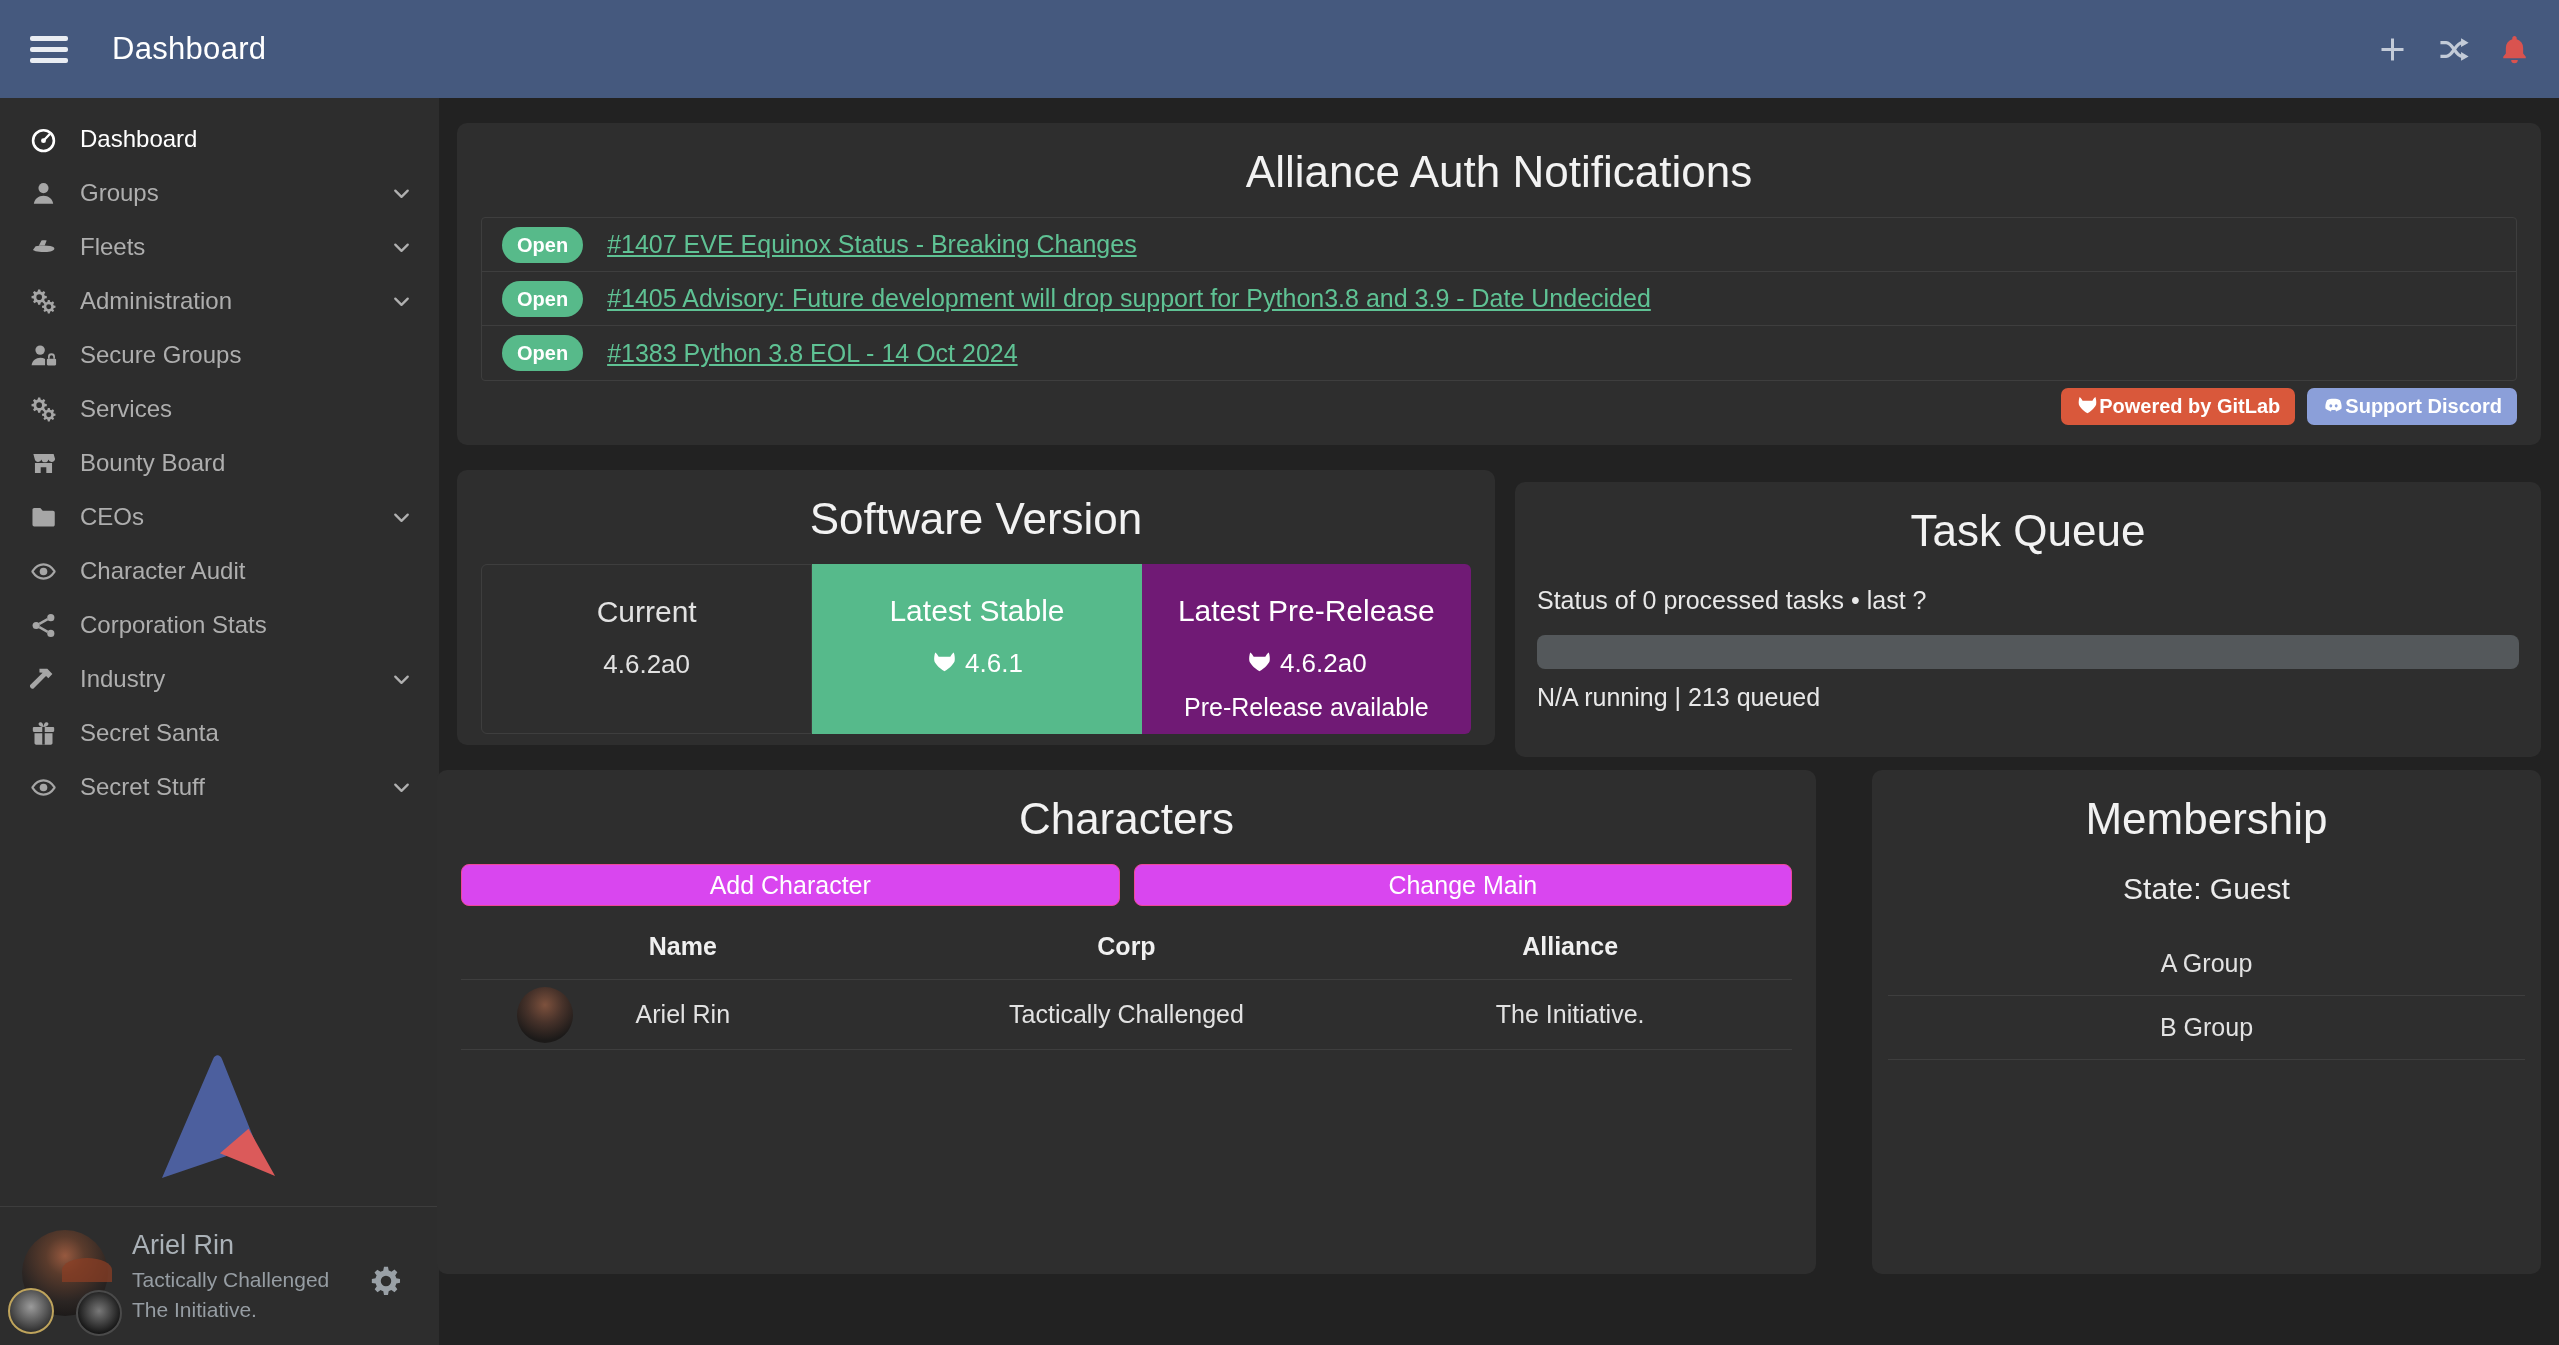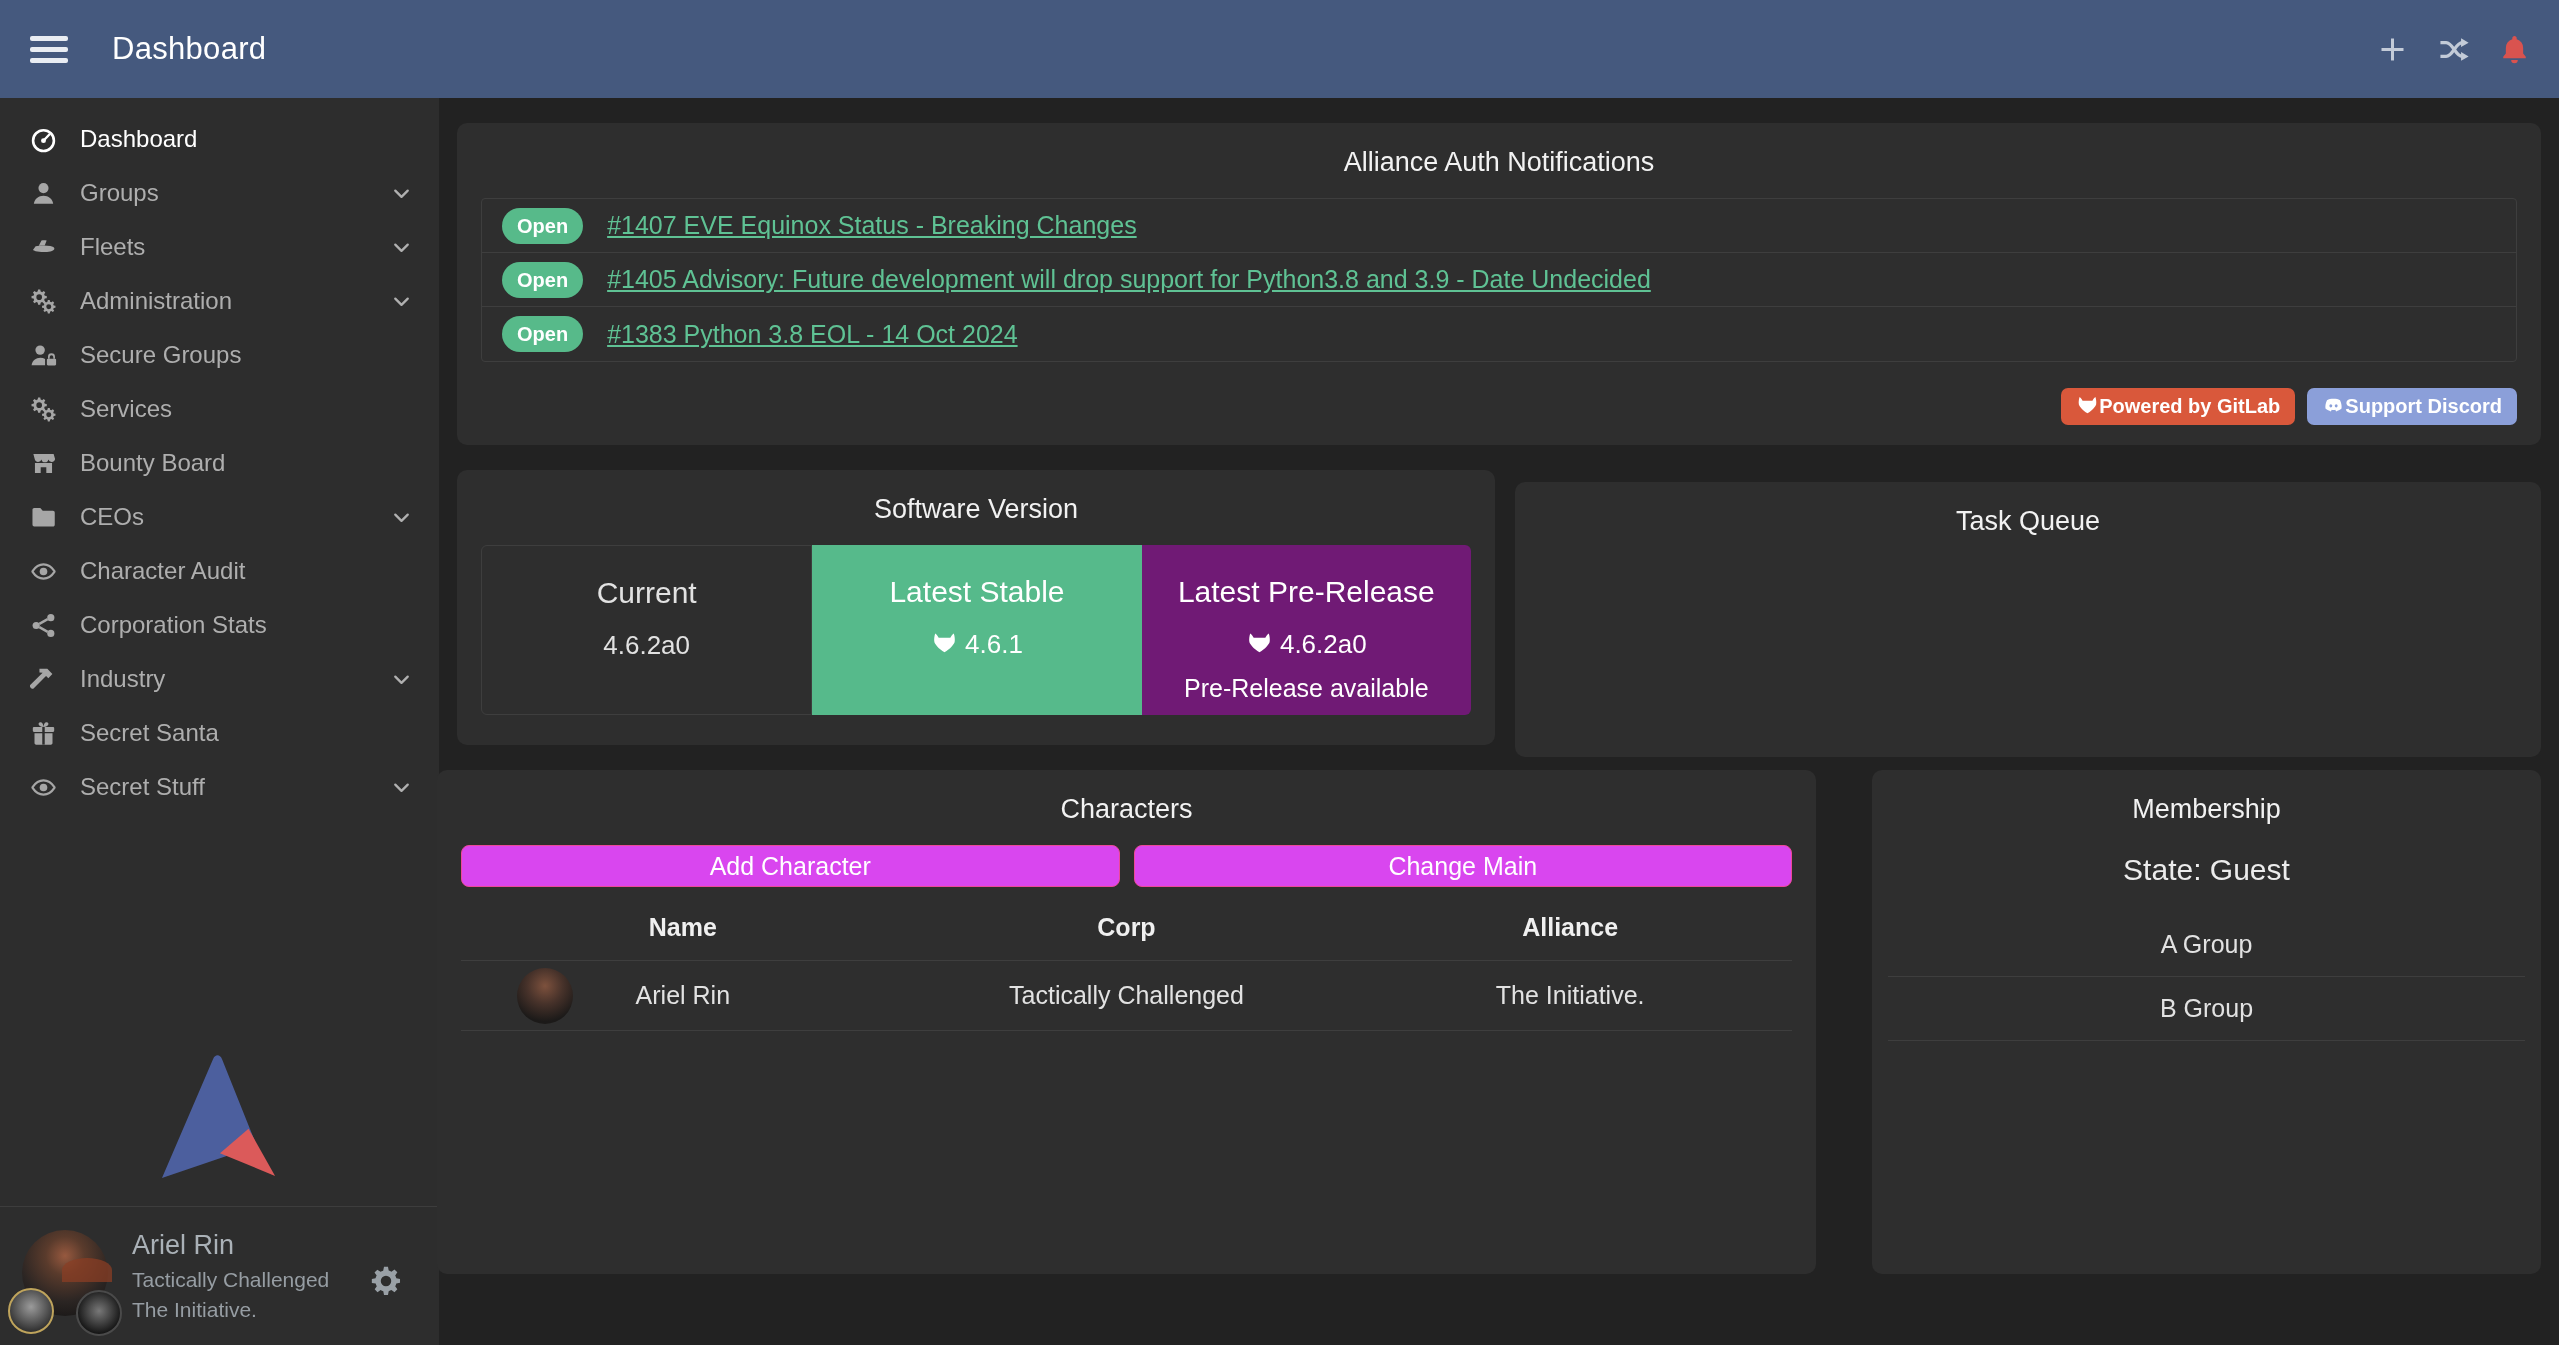--- a/index.html
+++ b/index.html
@@ -49,21 +49,21 @@
               background:radial-gradient(circle at 50% 45%, #787878, #161616 72%);
               border:2px solid #4a4a4a; }
   .u-name { position:absolute; left:132px; top:24px; font-size:27px; color:#aab1b7; }
   .u-corp { position:absolute; left:132px; top:62px; font-size:21px; color:#969da3; }
   .u-alli { position:absolute; left:132px; top:92px; font-size:21px; color:#969da3; }
   .u-gear { position:absolute; right:36px; top:58px; width:34px; height:34px; color:#99a0a6; cursor:pointer; }
   .u-gear svg { width:100%; height:100%; }
 
   
   .panel { position:absolute; background:#2e2e2e; border-radius:10px; }
-  .panel-title { text-align:center; font-size:27px; font-weight:400; color:#f2f2f2; margin-top:24px; }
+  .panel-title { text-align:center; font-size:44px; font-weight:400; color:#f2f2f2; margin-top:24px; }
 
   #panel-notifications { left:457px; top:123px; width:2084px; height:322px; }
   .notif-list { margin:20px 24px 0; border:1px solid #3e3e3e; border-radius:4px; }
   .notif-row { display:flex; align-items:center; height:54px; padding:0 20px;
                border-bottom:1px solid #3e3e3e; }
   .notif-row:last-child { border-bottom:none; }
   .badge-open { background:#57ba8a; color:#fff; font-weight:bold; font-size:20px;
                 padding:8px 15px; border-radius:18px; margin-right:24px; line-height:1; }
   .notif-link { color:#5fc294; font-size:25px; text-decoration:underline; cursor:pointer; }
   .footer-badges { position:absolute; right:24px; bottom:20px; display:flex; gap:12px; }
@@ -406,20 +406,27 @@
           </span>
           <span>4.6.2a0</span>
         </div>
         <div class="ver-note">Pre-Release available</div>
       </div>
     </div>
 </div>
 
 <div class="panel" id="panel-taskqueue">
   <div class="panel-title">Task Queue</div>
+  <div class="tq-body">
+    <div class="tq-status">Status of 0 processed tasks • last ?</div>
+    <div class="tq-bar">
+      <div class="tq-fill" id="tq-fill" style="width: 0%;"></div>
+    </div>
+    <div class="tq-caption">N/A running | 213 queued</div>
+  </div>
 </div>
 
 <div class="panel" id="panel-characters">
   <div class="panel-title">Characters</div>
   <div class="char-buttons" id="char-buttons">
       <div class="btn-slate">Add Character</div>
       <div class="btn-slate">Change Main</div>
     </div>
   <table class="char-table">
     <thead>

